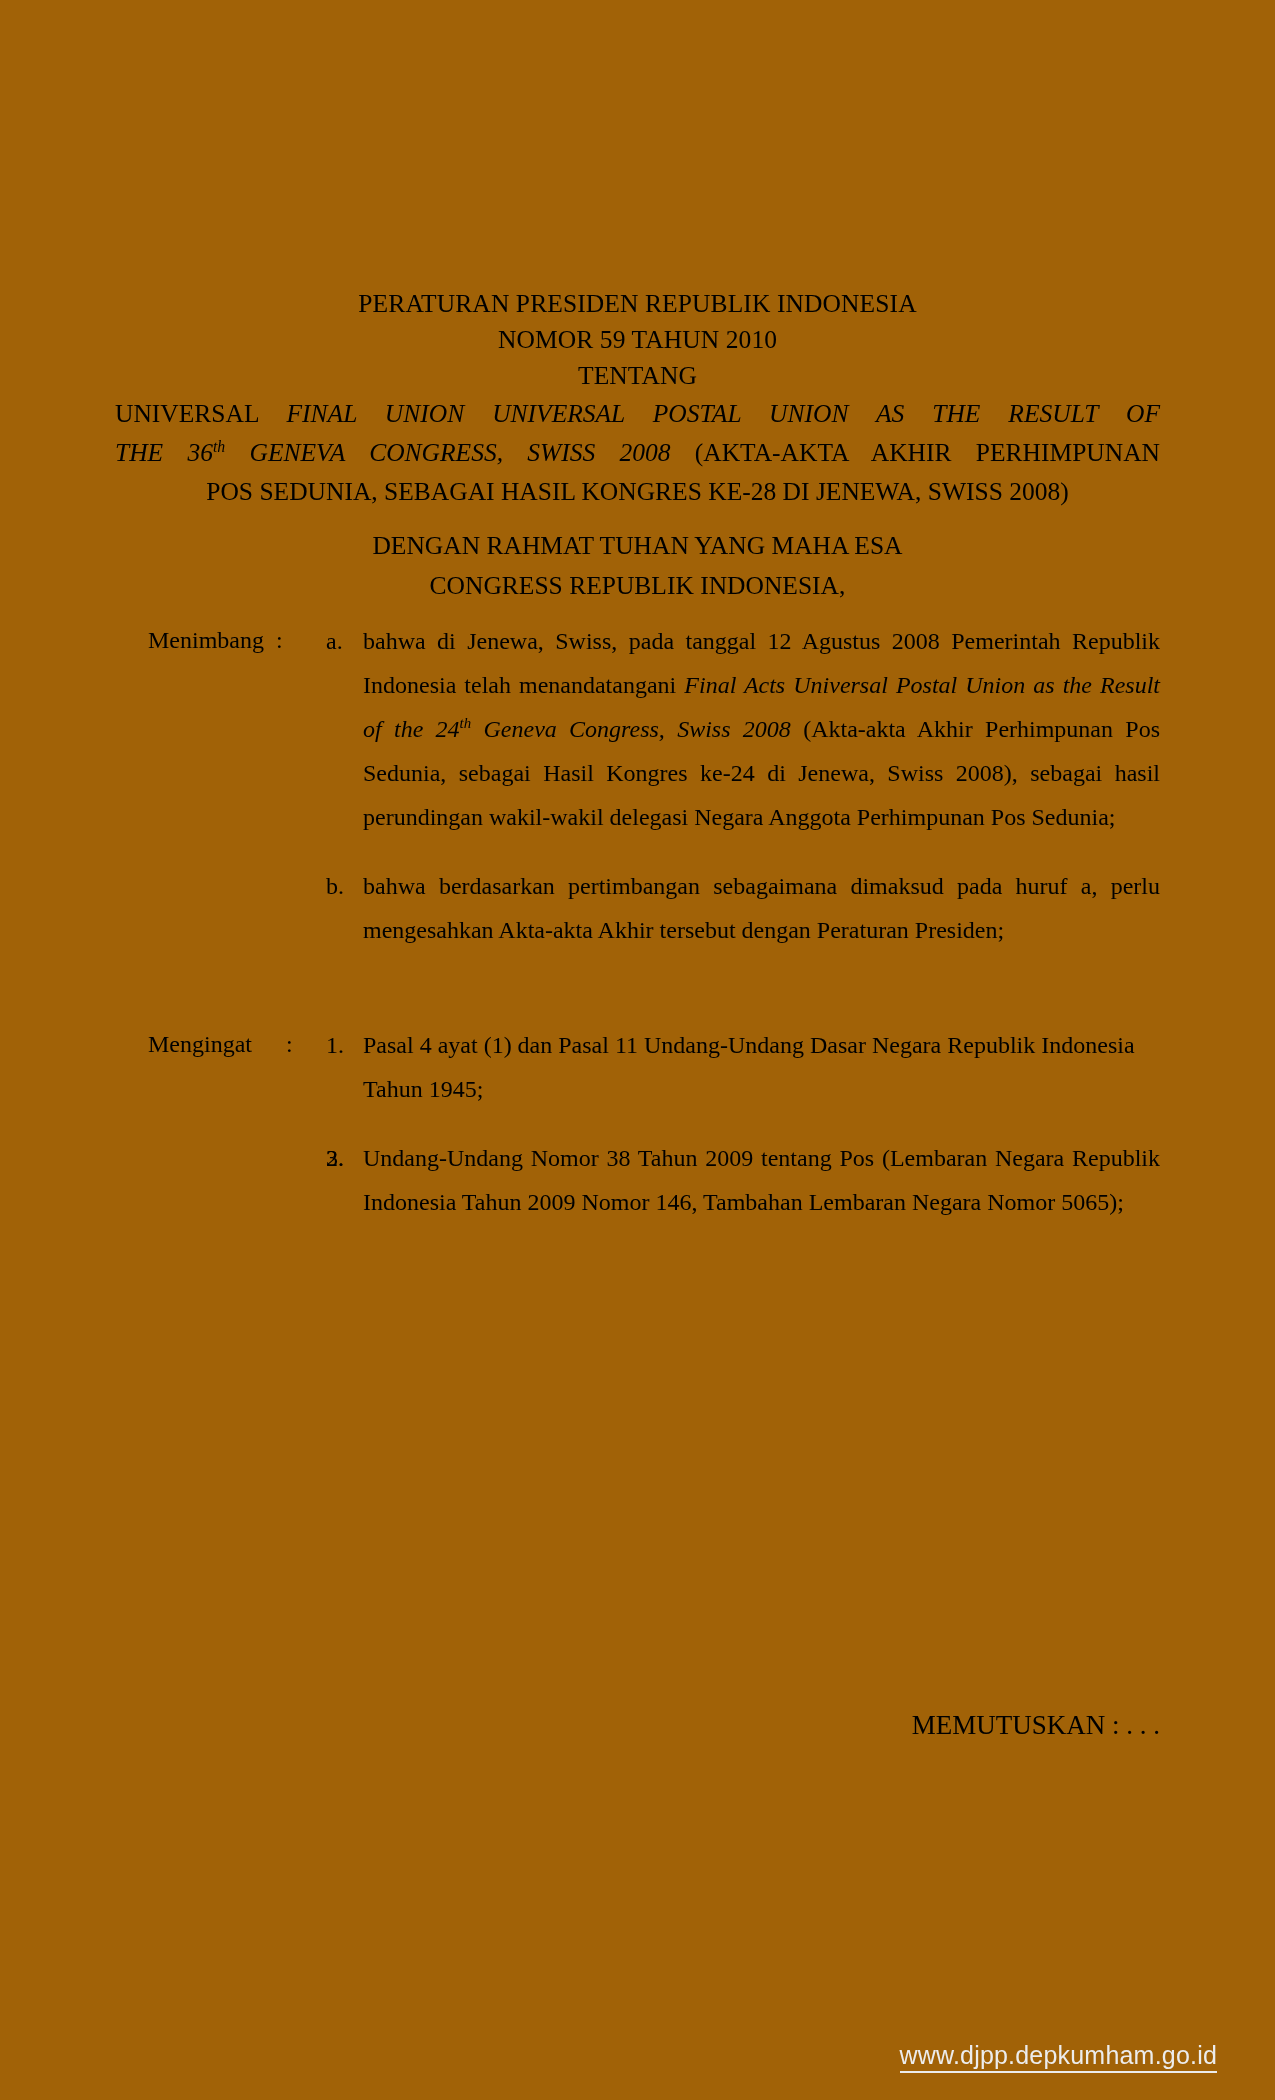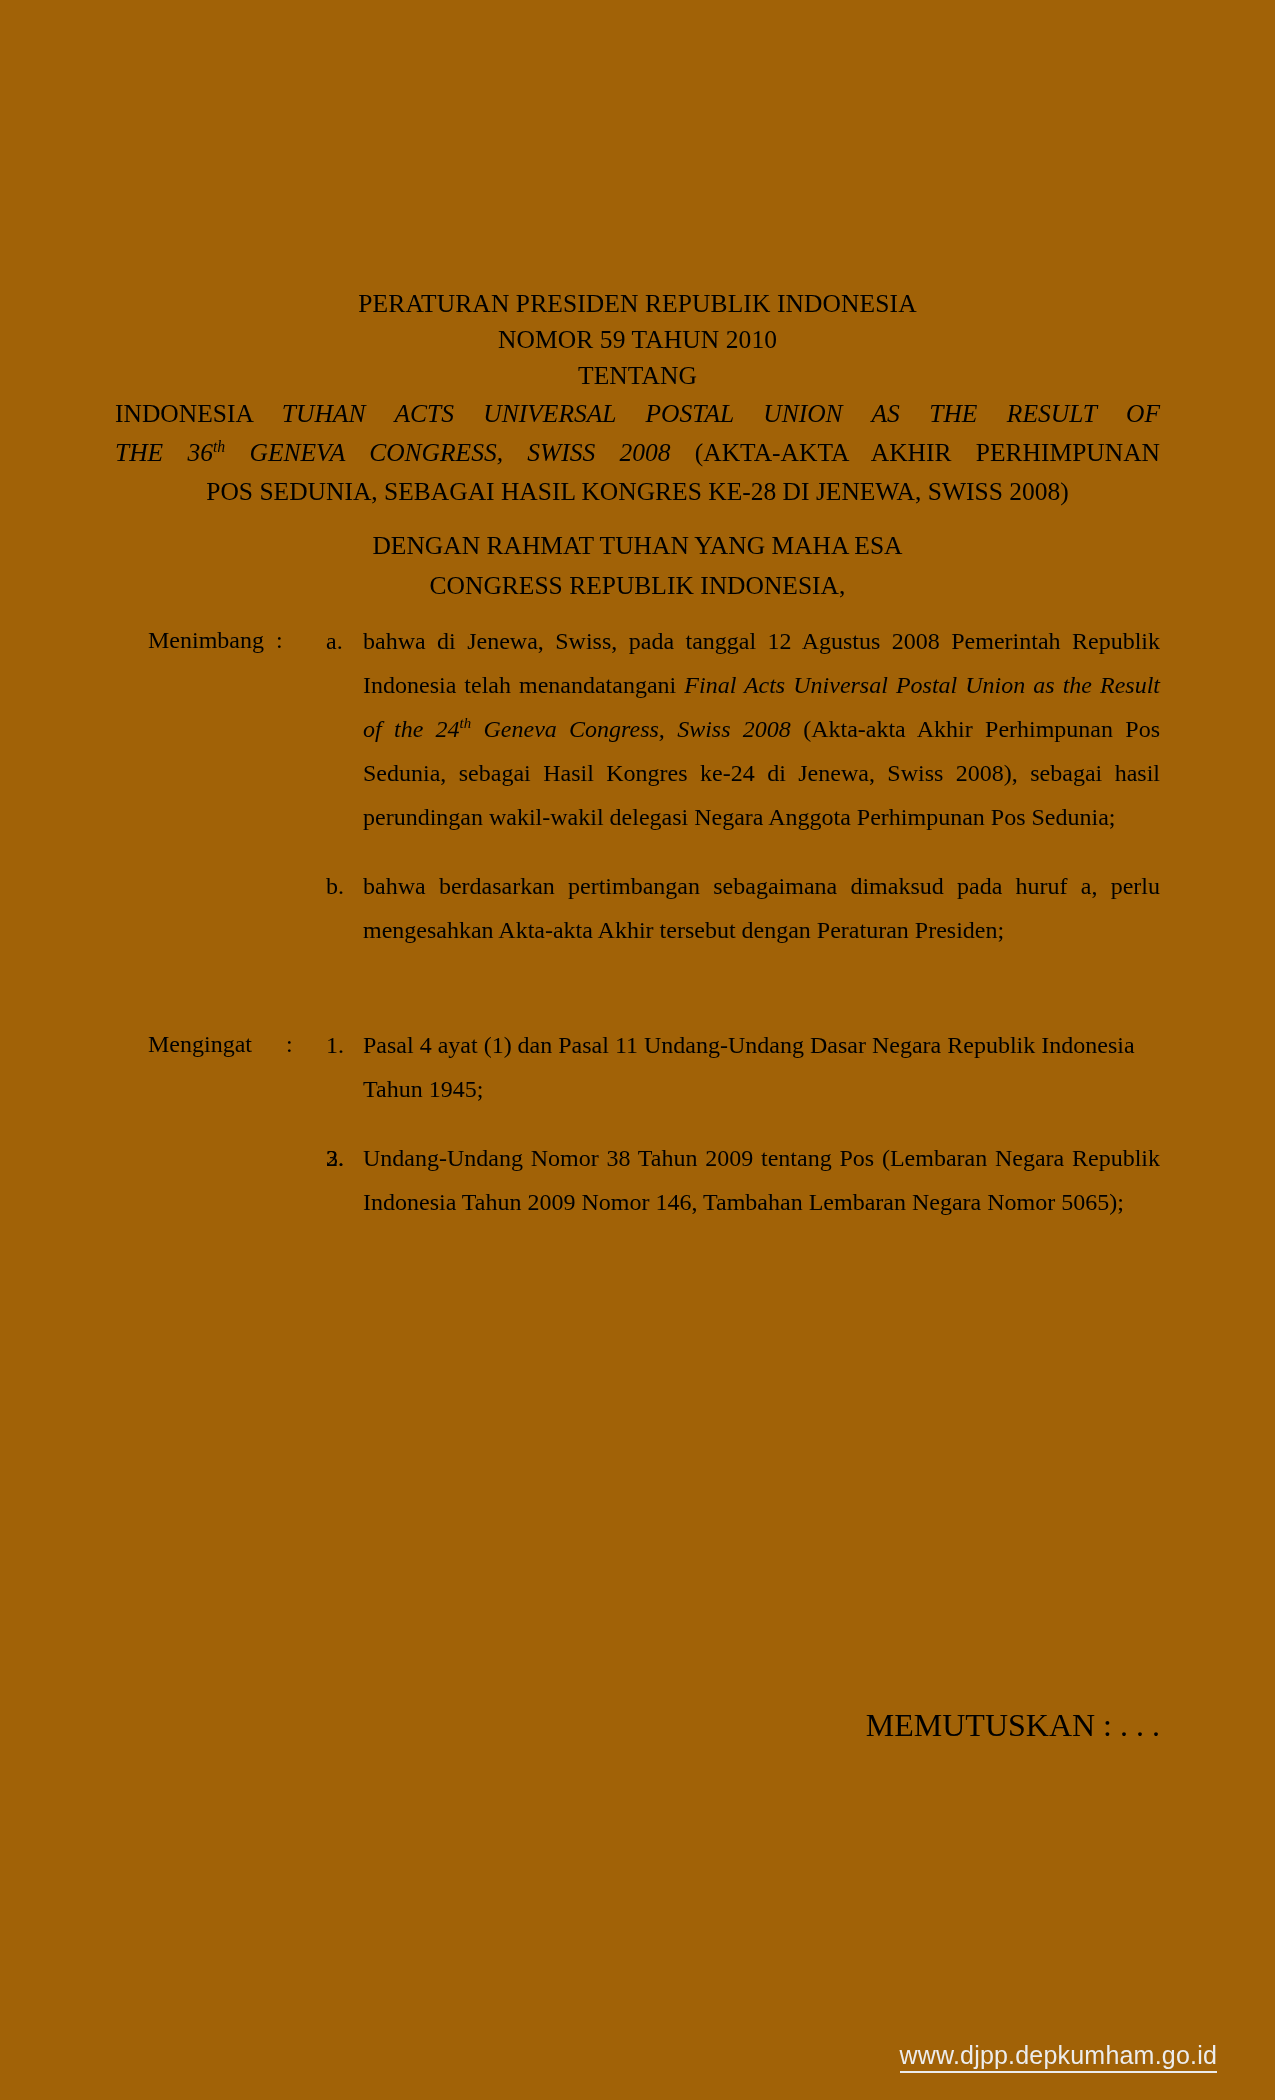--- a/index.html
+++ b/index.html
@@ -121,21 +121,21 @@
   }
   .item-body.no-justify { text-align: left; }
 
   
   .footer-note {
     position: absolute;
     left: 148px;
     top: 1707px;
     width: 1012px;
     text-align: right;
-    font-size: 32px;
+    font-size: 27px;
     line-height: 36px;
   }
 
   
   .watermark {
     position: absolute;
     right: 58px;
     bottom: 27px;
     font-family: "Liberation Sans", "DejaVu Sans", sans-serif;
     font-size: 25px;
@@ -149,21 +149,21 @@
 </head>
 <body>
 
 <div id="page">
 
   <div class="title-block">
     <div class="title-line">PERATURAN PRESIDEN REPUBLIK INDONESIA</div>
     <div class="title-line">NOMOR  59  TAHUN 2010</div>
     <div class="title-line">TENTANG</div>
 
-    <div class="title-line-wide"><span>INDONESIA </span><span class="ital">TUHAN ACTS UNIVERSAL POSTAL UNION AS  THE RESULT OF</span></div>
+    <div class="title-line-wide"><span>UNIVERSAL </span><span class="ital">FINAL UNION UNIVERSAL POSTAL UNION AS  THE RESULT OF</span></div>
 
     <div class="title-line-wide"><span class="ital">THE 36</span><sup class="th">th</sup><span class="ital"> GENEVA CONGRESS, SWISS 2008</span><span> (AKTA-AKTA AKHIR PERHIMPUNAN</span></div>
 
     <div class="title-line-wide center-last">POS SEDUNIA, SEBAGAI HASIL KONGRES KE-28 DI JENEWA, SWISS 2008)</div>
   </div>
 
   <div class="invocation" id="invocation-1">DENGAN RAHMAT TUHAN YANG MAHA ESA</div>
   <div class="invocation" id="invocation-2">CONGRESS REPUBLIK INDONESIA,</div>
 
   <div class="clause" id="clause-menimbang">

